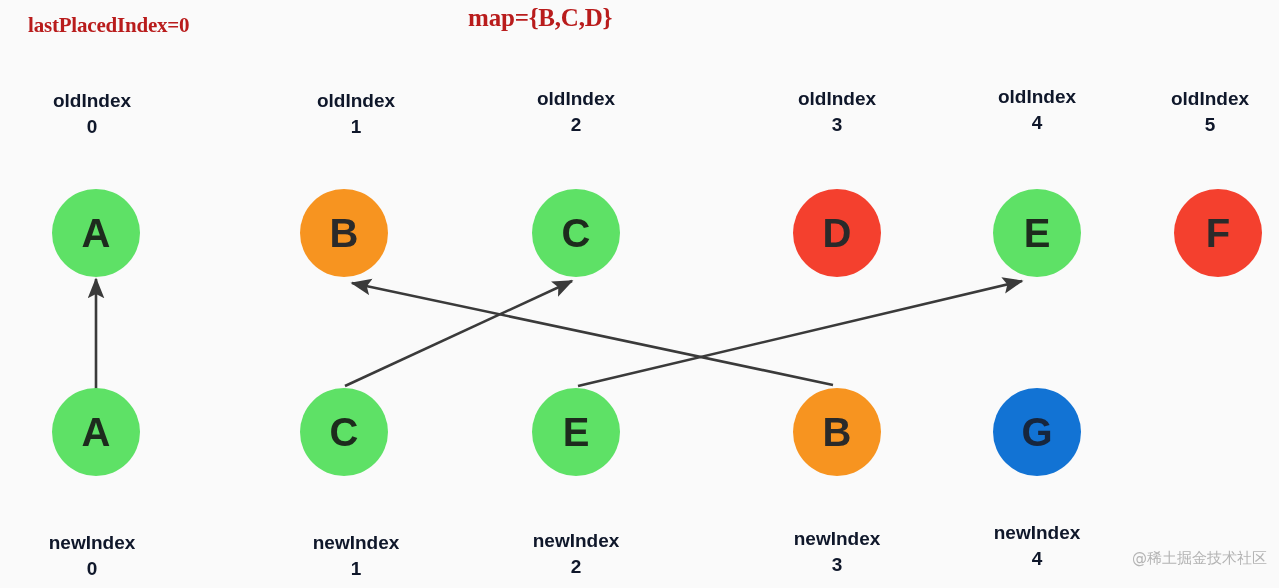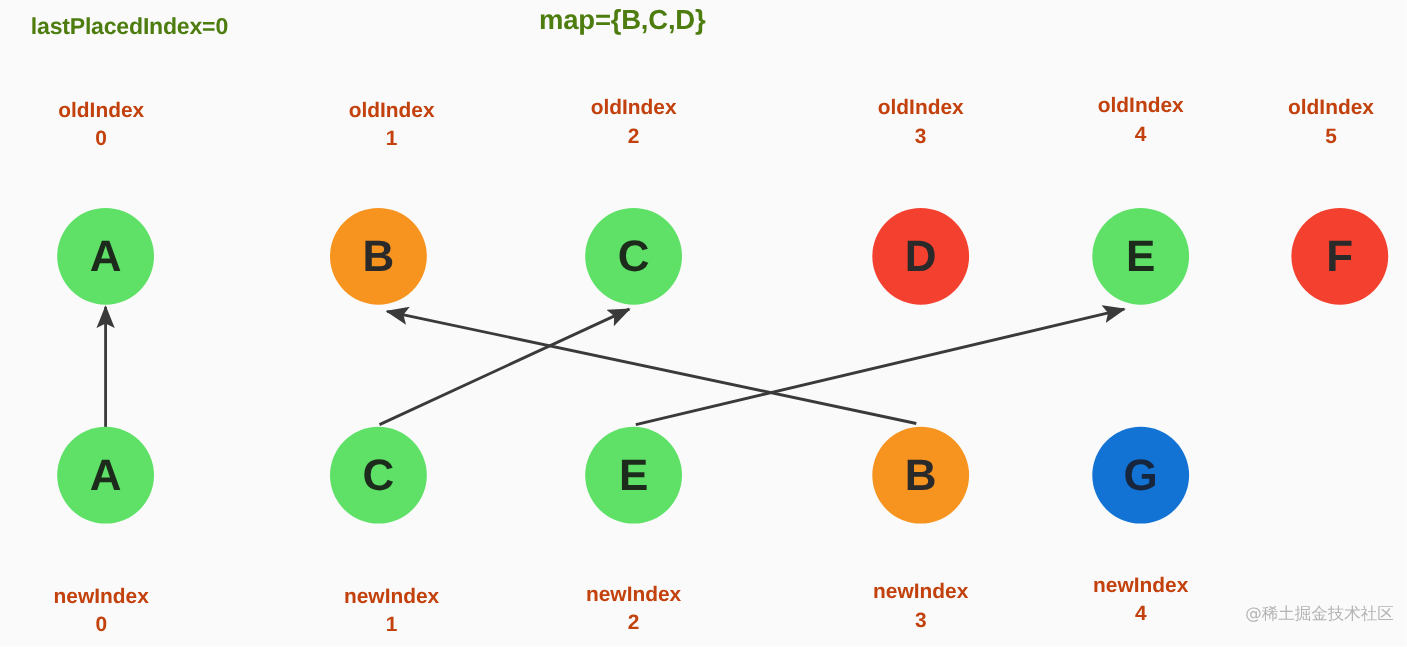--- a/index.html
+++ b/index.html
@@ -12,33 +12,34 @@
     position: relative;
     width: 1279px;
     height: 588px;
     background: #fafafa;
     font-family: "Liberation Sans", sans-serif;
     overflow: hidden;
   }
   .hdr {
     position: absolute;
     font-weight: bold;
-    color: #4d7c0f;
+    color: #b91c1c;
     white-space: nowrap;
     letter-spacing: -0.2px;
+    font-family: Liberation Serif, serif;
   }
   #lastPlaced { left: 28px; top: 13px; font-size: 21px; }
-  #mapLabel   { left: 490px; top: 4px; font-size: 25px; }
+  #mapLabel   { left: 468px; top: 4px; font-size: 25px; }
 
   .idx-label {
     position: absolute;
     text-align: center;
     font-size: 19px;
     font-weight: bold;
-    color: #c2410c;
+    color: #0f172a;
     line-height: 1.38;
     white-space: nowrap;
     transform: translateX(-50%);
   }
   .idx-label .num { display: block; }
 
   .node {
     position: absolute;
     width: 88px;
     height: 88px;

